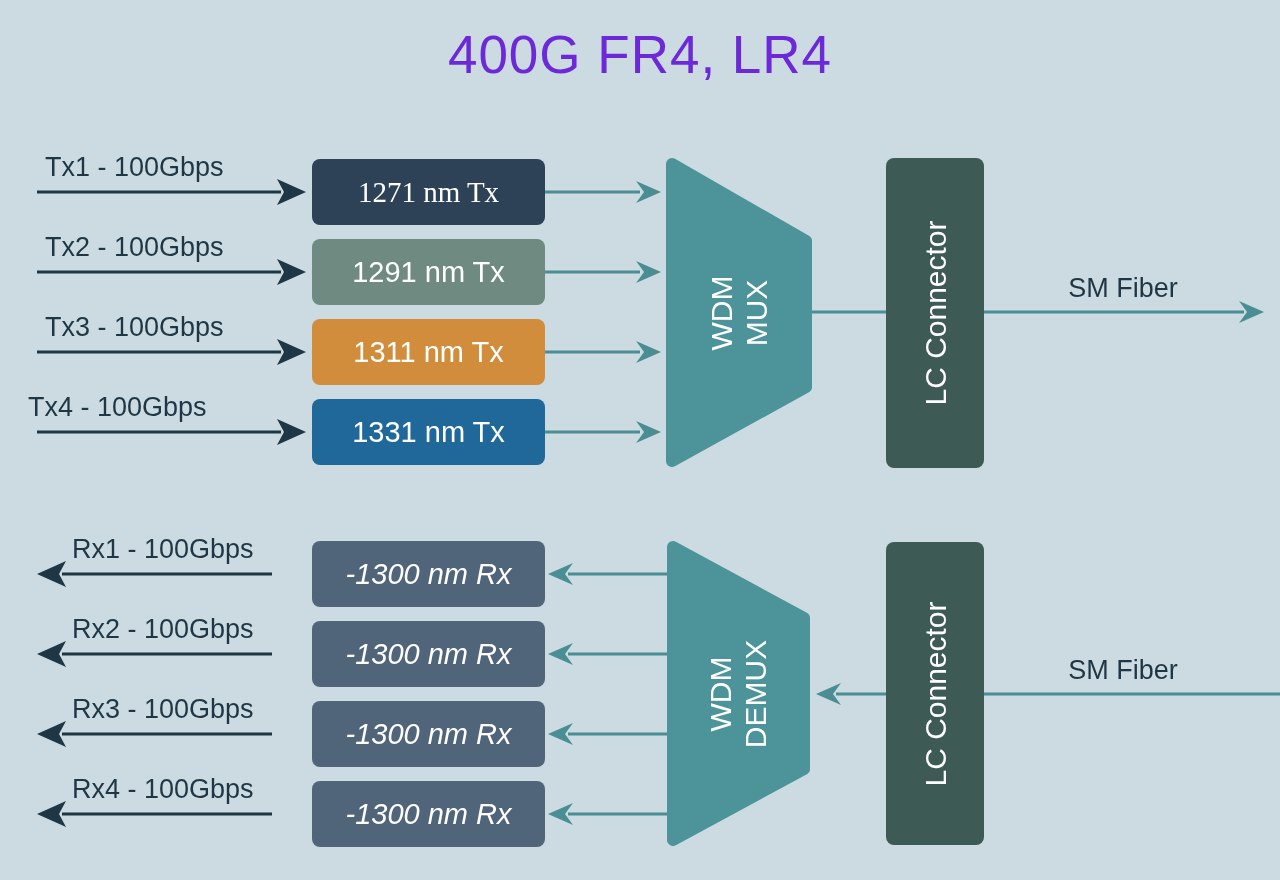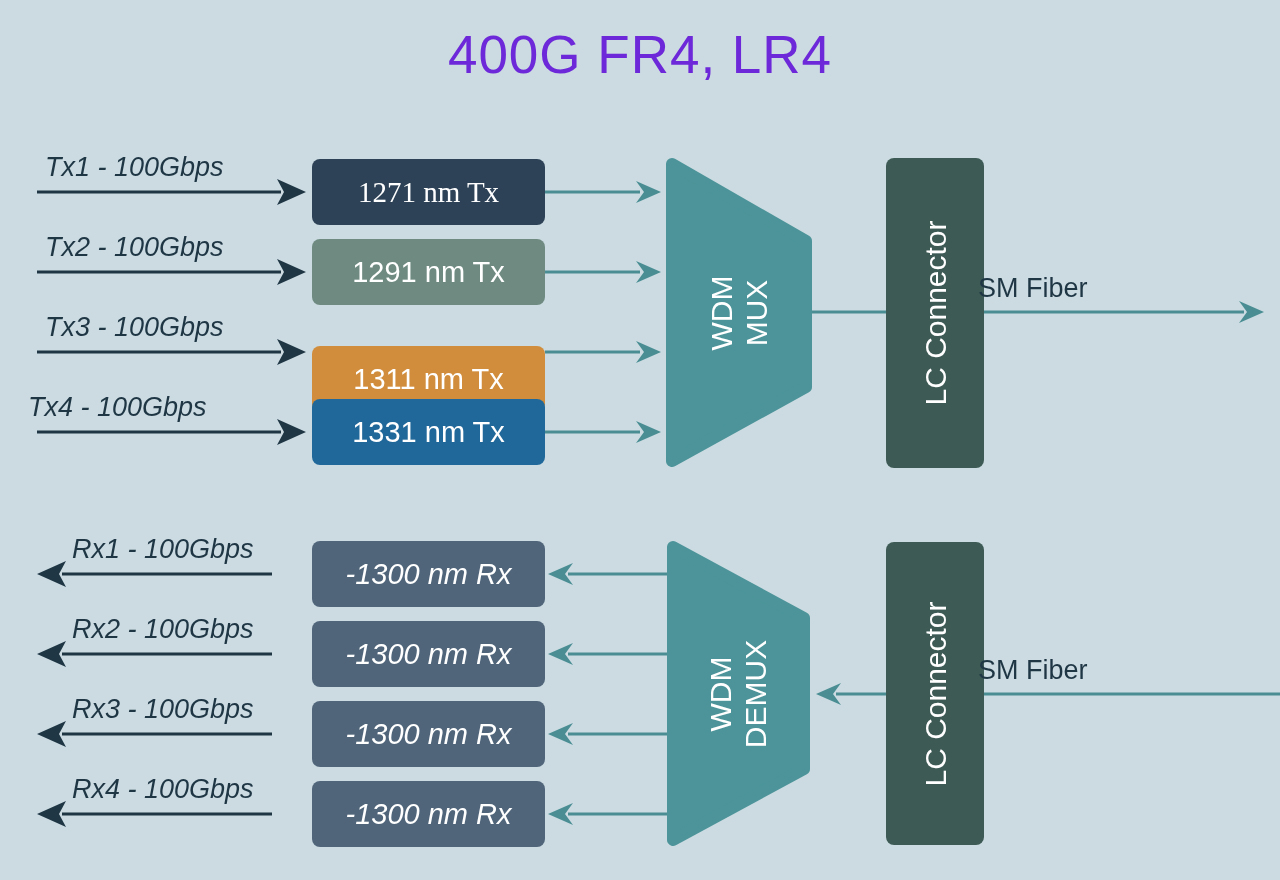--- a/index.html
+++ b/index.html
@@ -7,43 +7,43 @@
     width:1280px; height:880px; position:relative; overflow:hidden;
     background:#cbdbe1;
     font-family:"Liberation Sans", sans-serif;
   }
   .abs { position:absolute; }
   #title {
     left:0; top:24px; width:1280px; text-align:center;
     font-size:53px; color:#6d28d9; letter-spacing:1px;
   }
   .lane-label {
-    font-size:27px; color:#1f3645; white-space:nowrap;font-style:italic;
+    font-size:27px; color:#1f3645; white-space:nowrap;
   }
   .block {
     left:312px; width:233px; height:66px; border-radius:8px;
     display:flex; align-items:center; justify-content:center;
     color:#ffffff; font-size:29px; white-space:nowrap;
   }
   .tx-block-0 { background:#2d4257;font-family:Liberation Serif, serif; }
   .tx-block-1 { background:#6f8b81; }
-  .tx-block-2 { background:#d18d3b;margin-top:27px; }
+  .tx-block-2 { background:#d18d3b; }
   .tx-block-3 { background:#21689a; }
   .rx-block   { background:#50657a;font-style:italic; }
   .lc-connector {
     left:886px; width:98px; background:#3d5a55; border-radius:8px;
   }
   .rot {
     transform:translate(-50%,-50%) rotate(-90deg);
     color:#ffffff; text-align:center; font-size:30px; line-height:1.18;
     white-space:nowrap;
   }
   .rot span { display:block; }
   .fiber-label {
-    font-size:27px; color:#1f3645; width:290px;
+    font-size:27px; color:#1f3645; text-align:center; width:290px;
   }
   svg .dark-line   { stroke:#1f3645; stroke-width:3; }
   svg .dark-head   { fill:#1f3645; }
   svg .teal-line   { stroke:#4a8e94; stroke-width:3; }
   svg .teal-head   { fill:#4a8e94; }
   svg .trapezoid   { fill:#4c9499; stroke:#4c9499; stroke-width:12; stroke-linejoin:round; }
 </style>
 </head>
 <body>
 

